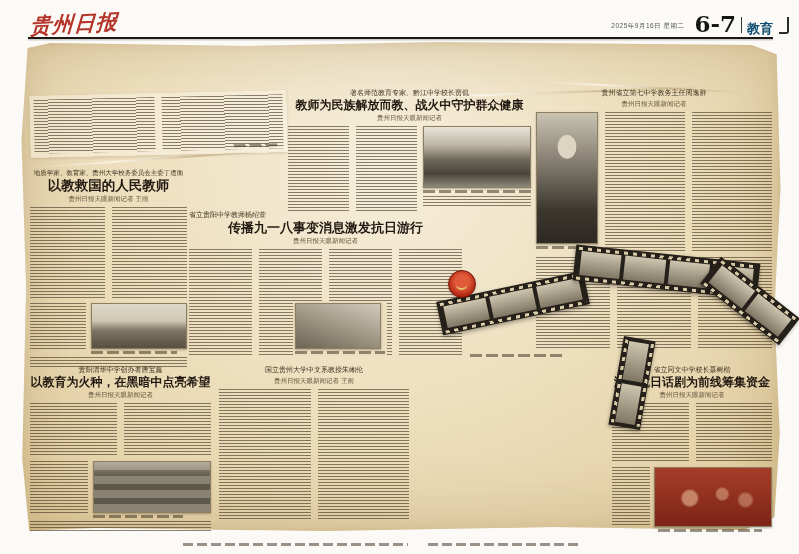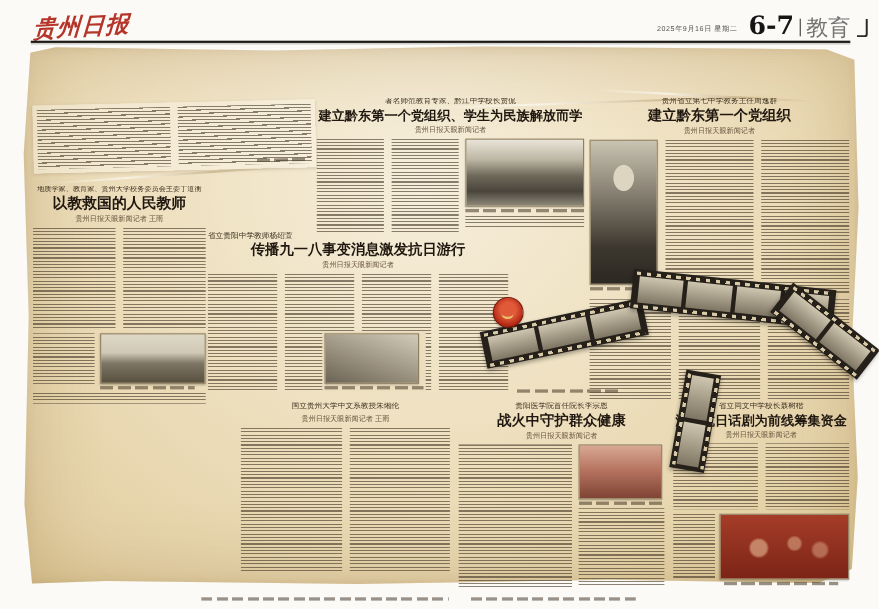--- a/index.html
+++ b/index.html
@@ -9,21 +9,21 @@
   
   .masthead{position:absolute;left:30px;top:10px;font-family:"DejaVu Serif",serif;
             font-size:21px;font-weight:700;font-style:italic;color:#b5342a;
             transform:rotate(-3deg) skewX(-6deg);letter-spacing:1px;}
   .rule{position:absolute;left:28px;top:37px;width:745px;height:2px;background:#1d1a16;
         box-shadow:0 1.5px 0 rgba(0,0,0,.18);}
   .hright{position:absolute;top:12px;right:10px;display:flex;align-items:flex-end;gap:5px;}
   .hdate{font-size:6.5px;color:#555;margin:0 5px 4px 0;letter-spacing:.5px;}
   .pageno{font-size:23px;font-weight:700;font-family:"DejaVu Serif",serif;line-height:1;color:#151515;}
   .vdiv{width:1px;height:16px;background:#3a3a3a;margin-bottom:2px;}
-  .sectionname{font-size:20px;font-weight:400;font-family:"DejaVu Serif",serif;line-height:1;color:#737373;}
+  .sectionname{font-size:13px;font-weight:700;font-family:"DejaVu Serif",serif;line-height:1;color:#0c4a6e;}
   .bracket{width:8px;height:15px;border-right:2px solid #2a2a2a;border-bottom:2px solid #2a2a2a;
            border-radius:0 0 3px 0;margin:0 0 1px 1px;}
 
   
   .paper{position:absolute;left:20px;top:42px;width:762px;height:490px;
          background:radial-gradient(ellipse at 48% 25%, #f6eedb 0%, #eee0bf 45%, #e5d2a8 80%, #dcc795 100%);
          clip-path:polygon(1% 1.2%,4% .2%,30% .8%,55% 0%,96% .6%,99.3% 2.5%,99.8% 30%,99% 55%,99.7% 80%,99% 97%,95% 99.6%,70% 99%,40% 99.8%,10% 99.2%,1.2% 99.7%,.3% 85%,.8% 50%,.2% 20%);
          box-shadow:0 3px 8px rgba(0,0,0,.22);}
   .paper::after{content:"";position:absolute;inset:0;
          box-shadow:inset 0 0 70px rgba(140,105,50,.28), inset 0 0 12px rgba(150,110,55,.25);}
@@ -115,38 +115,37 @@
   <div class="intro">
     <div class="g2" style="height:100%;">
       <div class="sim"></div>
       <div class="sim"></div>
     </div>
     <div class="capbar" style="position:absolute;right:10px;bottom:6px;width:44px;"></div>
   </div>
 
   <div class="art" style="left:288px;top:89px;width:243px;">
     <div class="kicker">著名师范教育专家、黔江中学校长贾侃</div>
-    <div class="hl" style="font-size:12px;">建立黔东第一个党组织、学生为民族解放而学</div>
+    <div class="hl" style="font-size:12px;">教师为民族解放而教、战火中守护群众健康</div>
     <div class="byline">贵州日报天眼新闻记者</div>
     <div style="display:flex;gap:6px;height:86px;">
       <div class="g2" style="flex:1;">
         <div class="sim"></div>
         <div class="sim"></div>
       </div>
       <div style="width:108px;">
         <div class="photo ph-landscape" style="width:106px;height:60px;"></div>
         <div class="capbar"></div>
         <div class="sim" style="height:12px;margin-top:3px;"></div>
       </div>
     </div>
   </div>
 
   <div class="art" style="left:536px;top:89px;width:236px;">
     <div class="kicker">贵州省立第七中学教务主任周逸群</div>
-    <div class="hl" style="font-size:13px;">建立黔东第一个党组织</div>
     <div class="byline">贵州日报天眼新闻记者</div>
     <div style="display:flex;gap:7px;height:140px;">
       <div style="width:62px;">
         <div class="photo ph-portrait" style="width:60px;height:130px;"></div>
         <div class="capbar"></div>
       </div>
       <div class="g2" style="flex:1;">
         <div class="sim"></div>
         <div class="sim"></div>
       </div>
@@ -207,43 +206,45 @@
     <div class="frame"></div>
     <div class="frame"></div>
   </div>
   <div class="filmv" style="left:616px;top:338px;width:32px;height:90px;transform:rotate(10deg);">
     <div class="framev"></div>
     <div class="framev"></div>
   </div>
   <div class="badge"></div>
   <div class="capbar" style="position:absolute;left:470px;top:352px;width:96px;z-index:2;"></div>
 
+  <div class="art" style="left:30px;top:366px;width:181px;">
+    <div class="kicker">贵阳清华中学创办者唐宝鑫</div>
+    <div class="hl" style="font-size:12px;">以教育为火种，在黑暗中点亮希望</div>
+    <div class="byline">贵州日报天眼新闻记者</div>
+    <div class="g2" style="height:54px;">
+      <div class="sim"></div>
+      <div class="sim"></div>
+    </div>
+    <div style="display:flex;gap:5px;margin-top:4px;height:52px;">
+      <div class="sim" style="width:58px;"></div>
+      <div class="photo ph-group" style="flex:1;"></div>
+    </div>
+    <div class="capbar" style="width:90px;margin:2px 0 0 63px;"></div>
+    <div class="sim" style="height:11px;margin-top:3px;"></div>
+  </div>
 
   <div class="art" style="left:219px;top:366px;width:190px;">
     <div class="kicker">国立贵州大学中文系教授朱缃伦</div>
     <div class="byline">贵州日报天眼新闻记者 王雨</div>
     <div class="g2" style="height:131px;">
       <div class="sim"></div>
       <div class="sim"></div>
     </div>
   </div>
 
-  <div class="art" style="left:417px;top:366px;width:187px;">
-    <div class="kicker">贵阳医学院首任院长李宗恩</div>
-    <div class="hl" style="font-size:13px;">战火中守护群众健康</div>
-    <div class="byline">贵州日报天眼新闻记者</div>
-    <div style="display:flex;gap:6px;height:131px;">
-      <div class="sim" style="flex:1;"></div>
-      <div style="width:78px;">
-        <div class="photo ph-clinic" style="width:74px;height:48px;"></div>
-        <div class="capbar"></div>
-        <div class="sim" style="height:70px;margin-top:3px;"></div>
-      </div>
-    </div>
-  </div>
 
   <div class="art" style="left:612px;top:366px;width:160px;">
     <div class="kicker">省立同文中学校长聂树楷</div>
     <div class="hl" style="font-size:12px;">演出抗日话剧为前线筹集资金</div>
     <div class="byline">贵州日报天眼新闻记者</div>
     <div class="g2" style="height:60px;">
       <div class="sim"></div>
       <div class="sim"></div>
     </div>
     <div style="display:flex;gap:4px;margin-top:4px;height:60px;">

